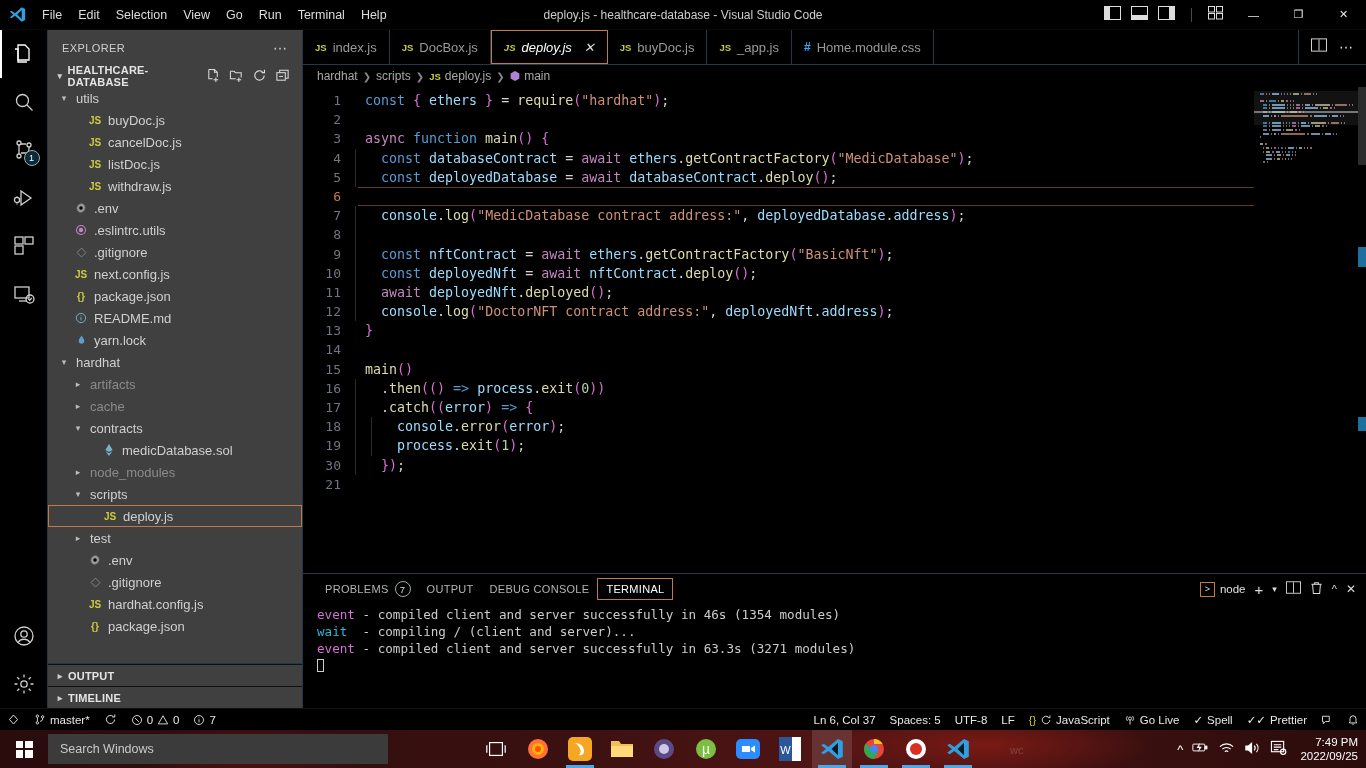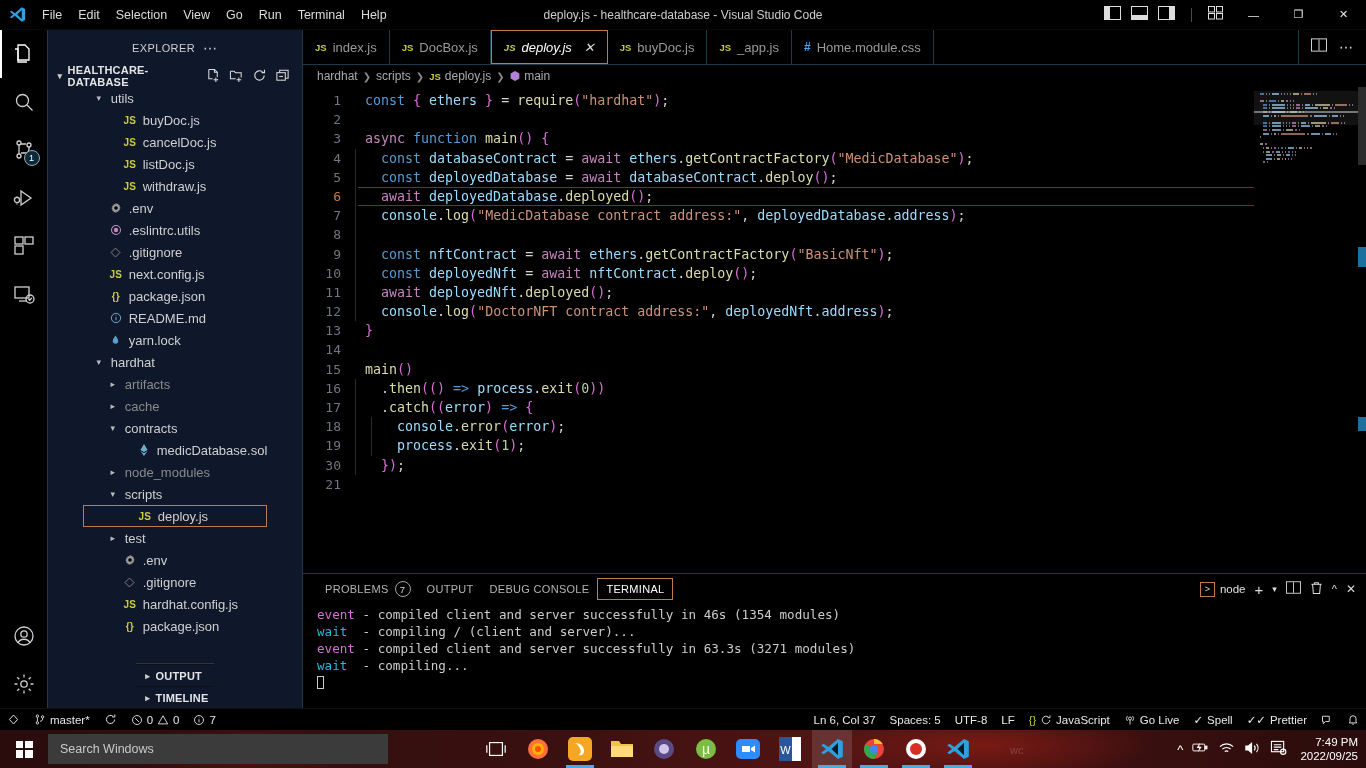--- a/index.html
+++ b/index.html
@@ -54,22 +54,22 @@
   }
   .act-badge {
     position: absolute; right: 8px; bottom: 8px; min-width: 16px; height: 16px;
     border-radius: 8px; background: #0a2a3a; border: 1px solid #9aa; color: #fff;
     font-size: 9px; display: flex; align-items: center; justify-content: center;
   }
   .act-spacer { flex: 1; }
 
   
   .sidebar {
-    width: 255px; background: #0f172a; flex: 0 0 255px; display: flex; flex-direction: column;
-    border-right: 1px solid #1c3a4a; min-height: 0; align-items: center;
+    width: 255px; background: #404040; flex: 0 0 255px; display: flex; flex-direction: column;
+    border-right: 1px solid #1c3a4a; min-height: 0;
   }
   .sb-header {
     height: 35px; display: flex; align-items: center; padding: 0 6px 0 14px;
     font-size: 11px; letter-spacing: 0.4px; color: #cfcfcf; font-weight: 400;
   }
   .sb-header .dots { margin-left: auto; color: #ccc; font-size: 14px; padding: 0 8px; letter-spacing: 1px; }
   .sb-section-head {
     height: 22px; display: flex; align-items: center; padding: 0 6px 0 4px;
     font-size: 11px; font-weight: bold; color: #e4e4e4; letter-spacing: 0.2px;
   }
@@ -612,21 +612,21 @@
       </div>
 
       <div class="code-wrap">
         <div class="code-scroll">
           <div class="code-lines" id="code">
               <div class="cline"><span class="gut">1</span><span class="ctext"><span class="t-kw">const</span><span class="t-plain"> </span><span class="t-brace">{</span><span class="t-var"> ethers </span><span class="t-brace">}</span><span class="t-plain"> </span><span class="t-punc">=</span><span class="t-plain"> </span><span class="t-fn">require</span><span class="t-brace">(</span><span class="t-str">"hardhat"</span><span class="t-brace">)</span><span class="t-punc">;</span></span></div>
               <div class="cline"><span class="gut">2</span><span class="ctext"></span></div>
               <div class="cline"><span class="gut">3</span><span class="ctext"><span class="t-kw2">async</span><span class="t-plain"> </span><span class="t-kw">function</span><span class="t-plain"> </span><span class="t-fn">main</span><span class="t-brace">()</span><span class="t-plain"> </span><span class="t-brace">{</span></span></div>
               <div class="cline"><span class="gut">4</span><span class="ctext"><span class="indent-guide" style="left:0px"></span>  <span class="t-kw">const</span><span class="t-plain"> </span><span class="t-var">databaseContract</span><span class="t-plain"> </span><span class="t-punc">=</span><span class="t-plain"> </span><span class="t-kw2">await</span><span class="t-plain"> </span><span class="t-var">ethers</span><span class="t-punc">.</span><span class="t-fn">getContractFactory</span><span class="t-brace">(</span><span class="t-str">"MedicDatabase"</span><span class="t-brace">)</span><span class="t-punc">;</span></span></div>
               <div class="cline"><span class="gut">5</span><span class="ctext"><span class="indent-guide" style="left:0px"></span>  <span class="t-kw">const</span><span class="t-plain"> </span><span class="t-var">deployedDatabase</span><span class="t-plain"> </span><span class="t-punc">=</span><span class="t-plain"> </span><span class="t-kw2">await</span><span class="t-plain"> </span><span class="t-var">databaseContract</span><span class="t-punc">.</span><span class="t-fn">deploy</span><span class="t-brace">()</span><span class="t-punc">;</span></span></div>
-              <div class="cline cursor-line"><span class="gut">6</span><span class="ctext"><span class="indent-guide" style="left:0px"></span>  <span class="t-kw2">await</span><span class="t-plain"> </span><span class="t-var">deployedDatabase</span><span class="t-punc">.</span><span class="t-fn">deployed</span><span class="t-brace">()</span><span class="t-punc">;</span></span></div>
+              <div class="cline cursor-line"><span class="gut">6</span></div>
               <div class="cline"><span class="gut">7</span><span class="ctext"><span class="indent-guide" style="left:0px"></span>  <span class="t-var">console</span><span class="t-punc">.</span><span class="t-fn">log</span><span class="t-brace">(</span><span class="t-str">"MedicDatabase contract address:"</span><span class="t-punc">, </span><span class="t-var">deployedDatabase</span><span class="t-punc">.</span><span class="t-prop">address</span><span class="t-brace">)</span><span class="t-punc">;</span></span></div>
               <div class="cline"><span class="gut">8</span><span class="ctext"><span class="indent-guide" style="left:0px"></span>  </span></div>
               <div class="cline"><span class="gut">9</span><span class="ctext"><span class="indent-guide" style="left:0px"></span>  <span class="t-kw">const</span><span class="t-plain"> </span><span class="t-var">nftContract</span><span class="t-plain"> </span><span class="t-punc">=</span><span class="t-plain"> </span><span class="t-kw2">await</span><span class="t-plain"> </span><span class="t-var">ethers</span><span class="t-punc">.</span><span class="t-fn">getContractFactory</span><span class="t-brace">(</span><span class="t-str">"BasicNft"</span><span class="t-brace">)</span><span class="t-punc">;</span></span></div>
               <div class="cline"><span class="gut">10</span><span class="ctext"><span class="indent-guide" style="left:0px"></span>  <span class="t-kw">const</span><span class="t-plain"> </span><span class="t-var">deployedNft</span><span class="t-plain"> </span><span class="t-punc">=</span><span class="t-plain"> </span><span class="t-kw2">await</span><span class="t-plain"> </span><span class="t-var">nftContract</span><span class="t-punc">.</span><span class="t-fn">deploy</span><span class="t-brace">()</span><span class="t-punc">;</span></span></div>
               <div class="cline"><span class="gut">11</span><span class="ctext"><span class="indent-guide" style="left:0px"></span>  <span class="t-kw2">await</span><span class="t-plain"> </span><span class="t-var">deployedNft</span><span class="t-punc">.</span><span class="t-fn">deployed</span><span class="t-brace">()</span><span class="t-punc">;</span></span></div>
               <div class="cline"><span class="gut">12</span><span class="ctext"><span class="indent-guide" style="left:0px"></span>  <span class="t-var">console</span><span class="t-punc">.</span><span class="t-fn">log</span><span class="t-brace">(</span><span class="t-str">"DoctorNFT contract address:"</span><span class="t-punc">, </span><span class="t-var">deployedNft</span><span class="t-punc">.</span><span class="t-prop">address</span><span class="t-brace">)</span><span class="t-punc">;</span></span></div>
               <div class="cline"><span class="gut">13</span><span class="ctext"><span class="t-brace">}</span></span></div>
               <div class="cline"><span class="gut">14</span><span class="ctext"></span></div>
               <div class="cline"><span class="gut">15</span><span class="ctext"><span class="t-fn">main</span><span class="t-brace">()</span></span></div>
               <div class="cline"><span class="gut">16</span><span class="ctext"><span class="indent-guide" style="left:0px"></span>  <span class="t-punc">.</span><span class="t-fn">then</span><span class="t-brace">(</span><span class="t-brace">()</span><span class="t-plain"> </span><span class="t-kw">=&gt;</span><span class="t-plain"> </span><span class="t-var">process</span><span class="t-punc">.</span><span class="t-fn">exit</span><span class="t-brace">(</span><span class="t-num">0</span><span class="t-brace">))</span></span></div>
@@ -878,21 +878,20 @@
                 </svg>
             </span>
             <span style="font-size:11px;">^</span>
             <span style="font-size:12px;">✕</span>
           </div>
         </div>
         <div class="term-out" id="term">
             <div class="tl"><span class="c-event">event</span><span> - compiled client and server successfully in 46s (1354 modules)</span></div>
             <div class="tl"><span class="c-wait">wait</span><span>  - compiling / (client and server)...</span></div>
             <div class="tl"><span class="c-event">event</span><span> - compiled client and server successfully in 63.3s (3271 modules)</span></div>
-            <div class="tl"><span class="c-wait">wait</span><span>  - compiling...</span></div>
             <div class="tl"><span class="term-cursor"></span></div>
           </div>
       </div>
     </div>
   </div>
 
   <div class="statusbar">
     <div class="sb-left">
       <span class="sbi">
         <svg width="13" height="13" viewBox="0 0 16 16" fill="none" stroke="#e8e8e8" stroke-width="1.2">

